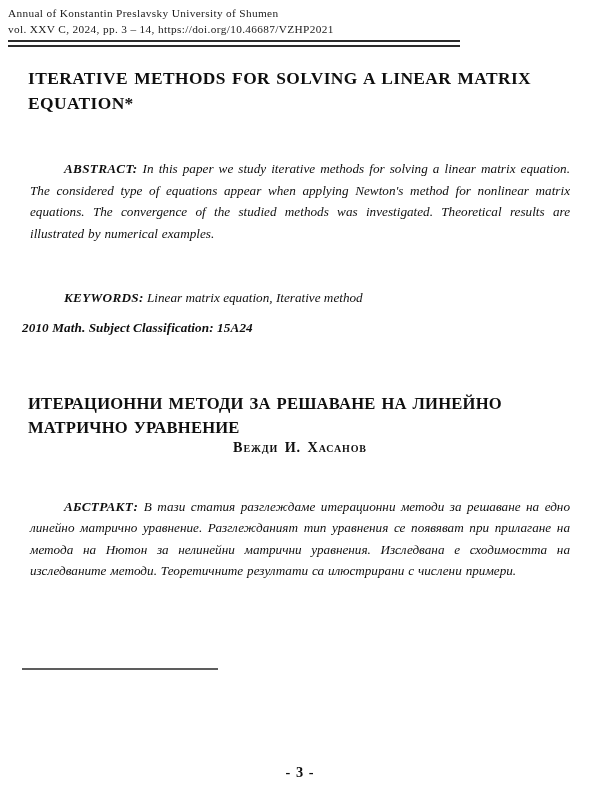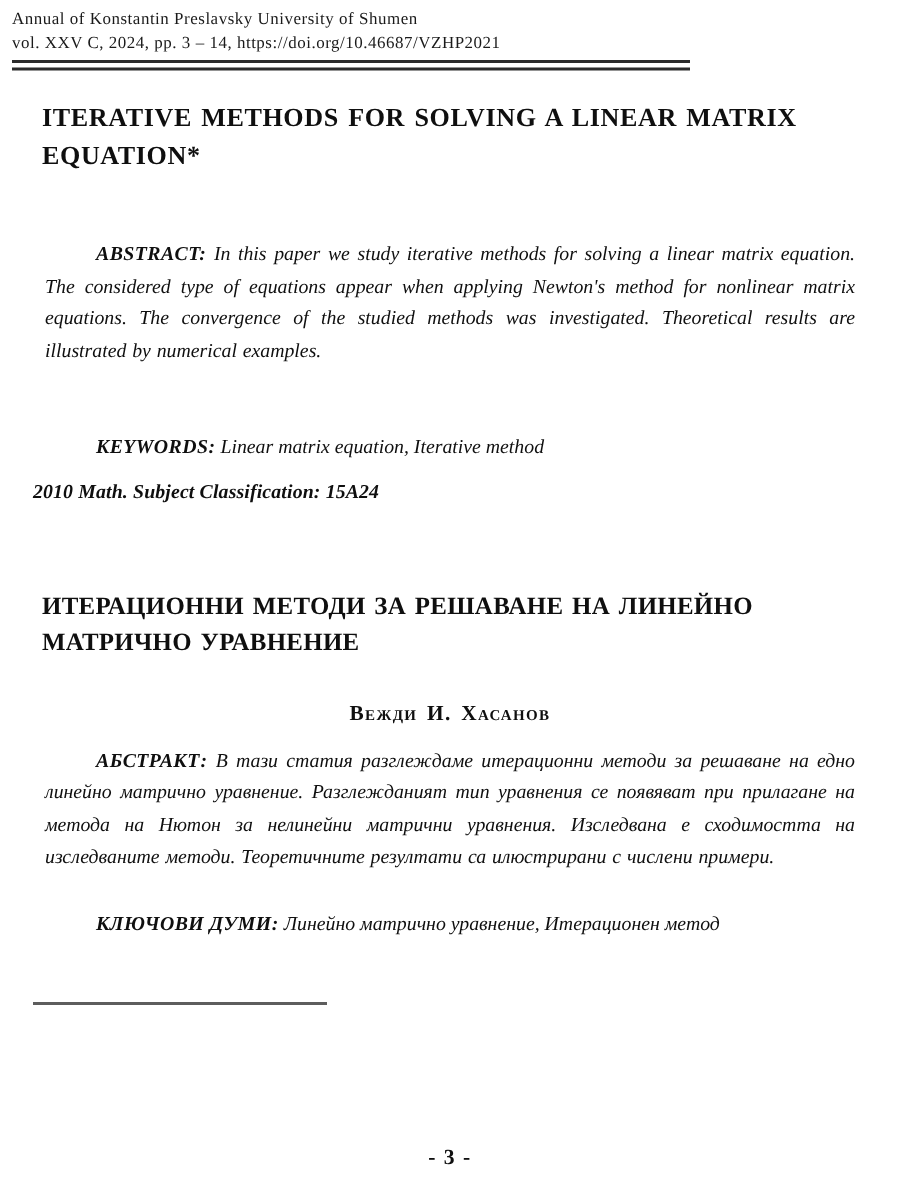--- a/index.html
+++ b/index.html
@@ -71,21 +71,21 @@
     left: 28px;
     width: 544px;
     text-align: center;
     font-weight: bold;
     font-variant: small-caps;
     font-size: 14.6px;
     letter-spacing: 1.1px;
     word-spacing: 2px;
   }
   #author-en { top: 124px; }
-  #author-bg { top: 468px; font-size: 14.2px; letter-spacing: 0.9px; }
+  #author-bg { top: 439px; font-size: 14.2px; letter-spacing: 0.9px; }
 
   
   .abstract {
     position: absolute;
     left: 30px;
     width: 540px;
     text-align: justify;
     font-style: italic;
     font-size: 13.2px;
     line-height: 21.6px;
@@ -192,22 +192,19 @@
   <div class="msc">2010 Math. Subject Classification: 15A24</div>
 
   <div class="doc-title" id="title-bg">ИТЕРАЦИОННИ МЕТОДИ ЗА РЕШАВАНЕ НА ЛИНЕЙНО МАТРИЧНО УРАВНЕНИЕ</div>
 
   <div class="author" id="author-bg">Вежди И. Хасанов</div>
 
   <div class="abstract" id="abstract-bg">
     <span class="lead">АБСТРАКТ:</span><span> В тази статия разглеждаме итерационни методи за решаване на едно линейно матрично уравнение. Разглежданият тип уравнения се появяват при прилагане на метода на Нютон за нелинейни матрични уравнения. Изследвана е сходимостта на изследваните методи. Теоретичните резултати са илюстрирани с числени примери.</span>
   </div>
 
-  <div class="keywords" id="keywords-bg">
-    <span class="lead">КЛЮЧОВИ ДУМИ:</span><span> Линейно матрично уравнение, Итерационен метод</span>
-  </div>
 
   <div class="footnote-rule"></div>
 
 
   <div class="page-number">- 3 -</div>
 
 </div>
 
 </body></html>

